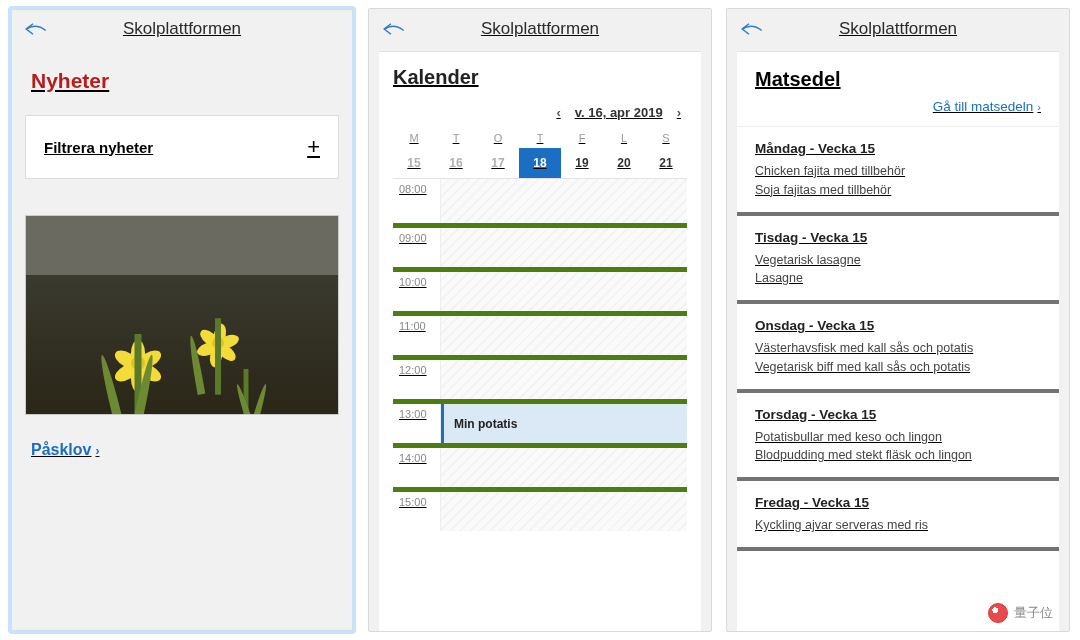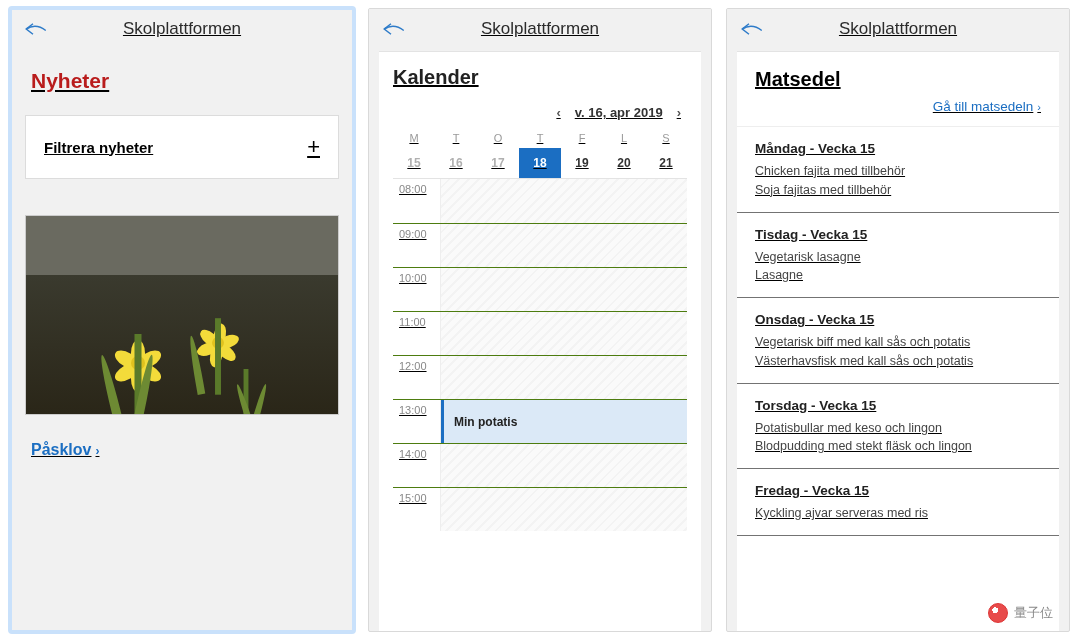--- a/index.html
+++ b/index.html
@@ -127,21 +127,21 @@
     grid-template-columns: repeat(7, 1fr);
     text-align: center;
   }
   .dow-row { color: #9a9a9a; font-size: 11px; padding: 4px 0; }
   .date-row { font-size: 12px; font-weight: 700; color: #444; border-bottom: 1px solid #e3e3e3; }
   .date-cell { padding: 8px 0; color: #b0b0b0; }
   .date-cell.in { color: #333; }
   .date-cell.today { background: #1b6ec2; color: #fff; }
   .timeline { flex:1; overflow: hidden; }
   .time-row {
-    display: flex; border-top: 1px solid #4d7c0f;
+    display: flex; border-top: 5px solid #4d7c0f;
     height: 44px;
   }
   .time-row:first-child { border-top: none; }
   .time-label {
     width: 48px; font-size: 11px; color: #888; padding: 4px 6px;
     border-right: 1px solid #eee;
   }
   .time-body {
     flex: 1; position: relative;
     background: repeating-linear-gradient(135deg, #fafafa 0 5px, #f3f3f3 5px 7px);
@@ -162,21 +162,21 @@
     overflow: hidden;
   }
   .menu-heading { font-size: 20px; font-weight: 700; padding: 0 18px 8px; }
   .menu-link {
     text-align: right; color: #1b6ec2; font-size: 13.5px; font-weight: 500;
     padding: 0 18px 12px; border-bottom: 1px solid #eee;
   }
   .menu-link .chev { font-size: 11px; margin-left: 4px; }
   .day-block {
     padding: 14px 18px 12px;
-    border-bottom: 1px solid #737373;
+    border-bottom: 4px solid #737373;
   }
   .day-title { font-size: 13.5px; font-weight: 700; color: #222; margin-bottom: 6px; }
   .meal { font-size: 12.5px; color: #444; line-height: 1.5; }
   
   .watermark {
     position: absolute; right: 10px; bottom: 6px;
     font-size: 13px; color: #888; display: flex; align-items: center; gap: 6px;
     background: rgba(255,255,255,0.7); padding: 2px 6px; border-radius: 3px;
   }
   .wm-icon {
@@ -338,22 +338,22 @@
           <div class="meal">Chicken fajita med tillbehör</div>
           <div class="meal">Soja fajitas med tillbehör</div>
         </div>
         <div class="day-block">
           <div class="day-title">Tisdag - Vecka 15</div>
           <div class="meal">Vegetarisk lasagne</div>
           <div class="meal">Lasagne</div>
         </div>
         <div class="day-block">
           <div class="day-title">Onsdag - Vecka 15</div>
+          <div class="meal">Västerhavsfisk med kall sås och potatis</div>
           <div class="meal">Vegetarisk biff med kall sås och potatis</div>
-          <div class="meal">Västerhavsfisk med kall sås och potatis</div>
         </div>
         <div class="day-block">
           <div class="day-title">Torsdag - Vecka 15</div>
           <div class="meal">Potatisbullar med keso och lingon</div>
           <div class="meal">Blodpudding med stekt fläsk och lingon</div>
         </div>
         <div class="day-block">
           <div class="day-title">Fredag - Vecka 15</div>
           <div class="meal">Kyckling ajvar serveras med ris</div>
         </div>

